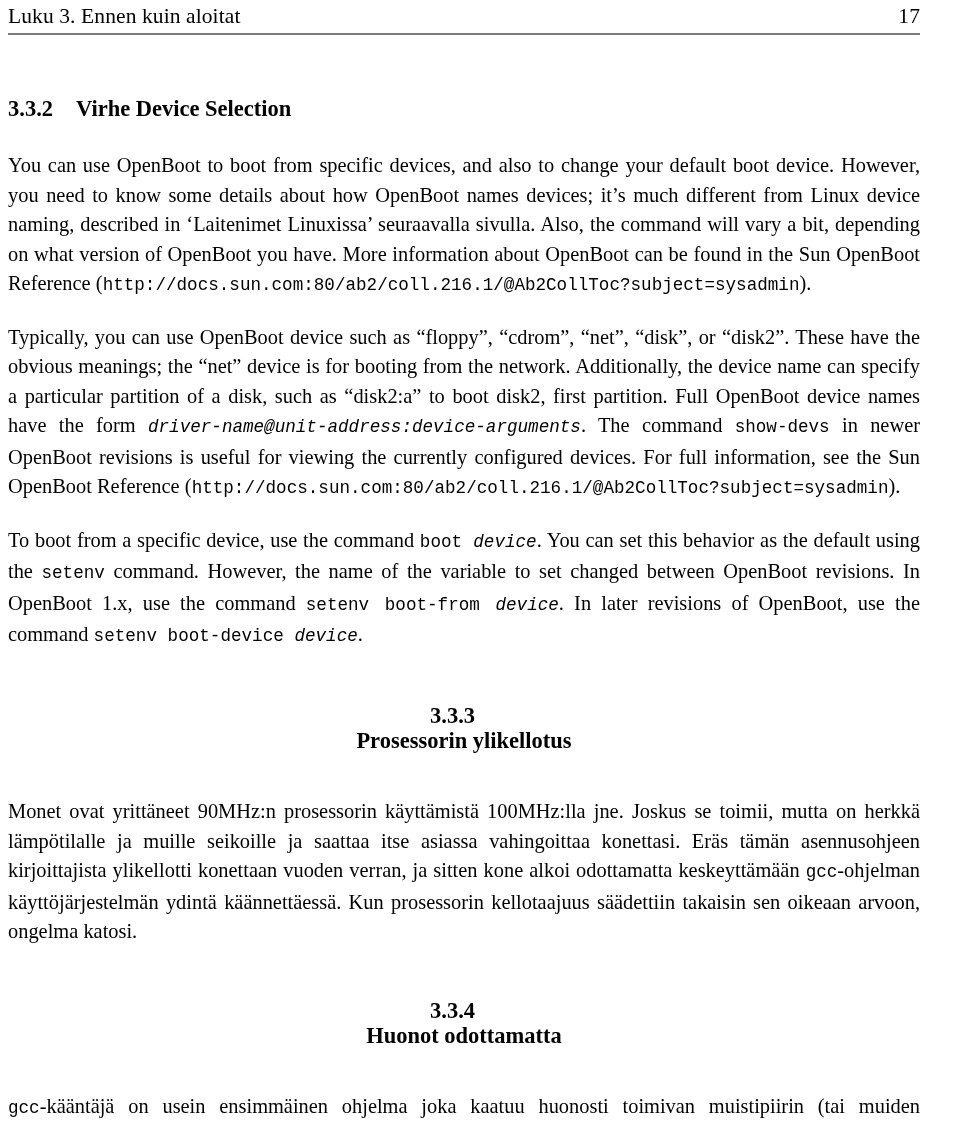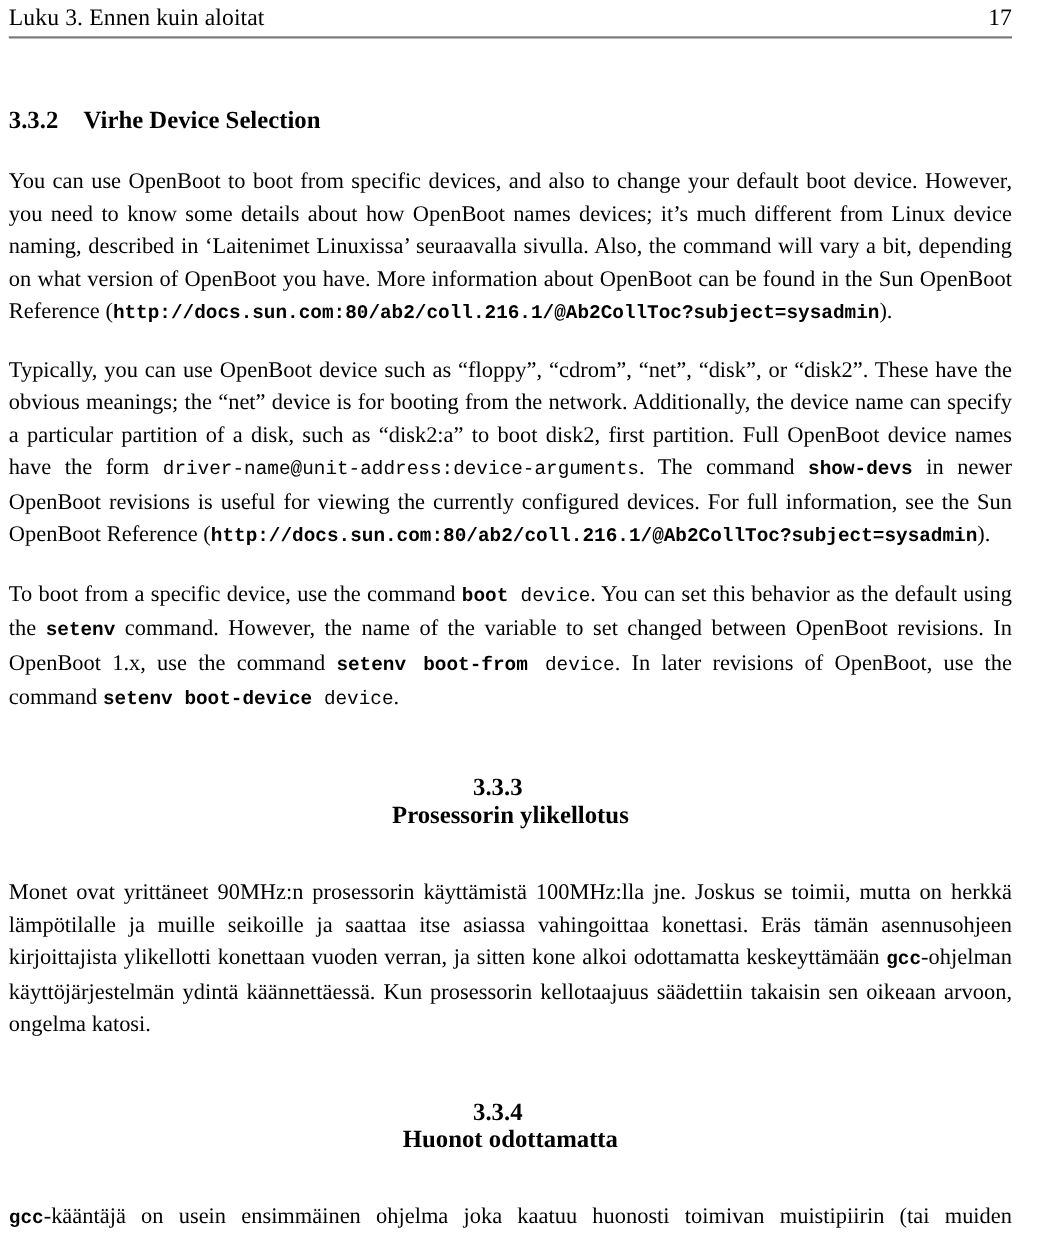--- a/index.html
+++ b/index.html
@@ -81,24 +81,24 @@
   }
   p.first-par  { margin-top: 30px; }
   p.gap-par    { margin-top: 22px; }
   p.after-head { margin-top: 44px; }
 
   
   .tt {
     font-family: "Liberation Mono", "DejaVu Sans Mono", monospace;
     font-size: 17.6px;
     letter-spacing: 0px;
-    font-weight: bold;
   }
   .tt-i {
     font-family: "Liberation Mono", "DejaVu Sans Mono", monospace;
+    font-style: italic;
     font-size: 17.6px;
     margin-top: 20px;
   }
   .nowrap { white-space: nowrap; }
 </style>
 </head>
 <body>
 
 <div class="page">
 

